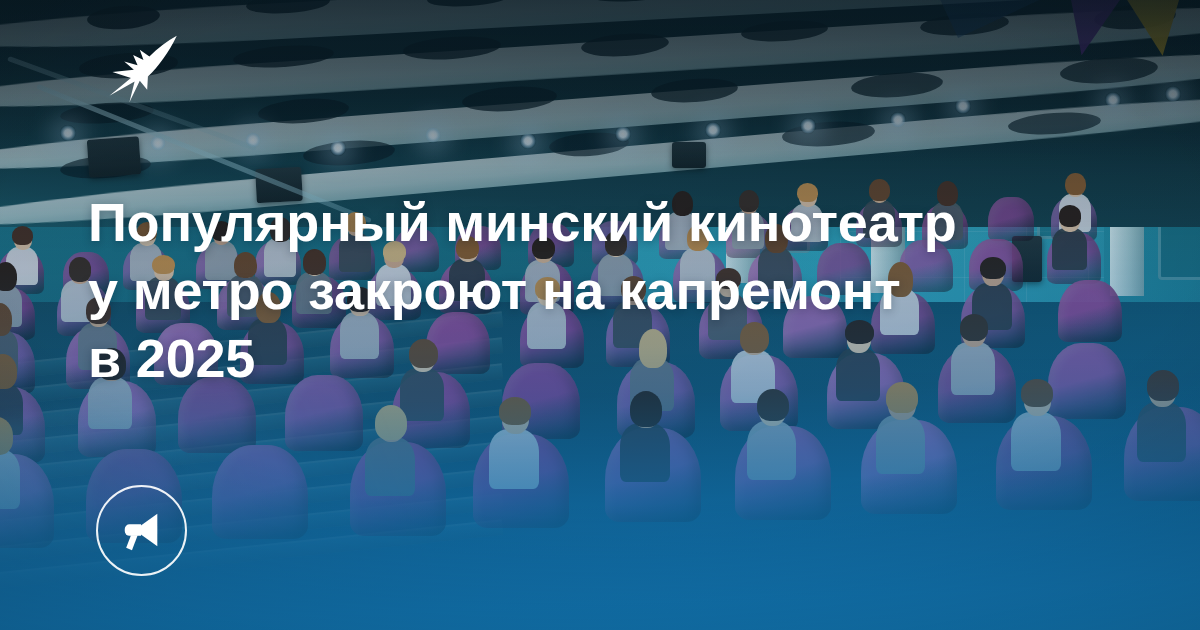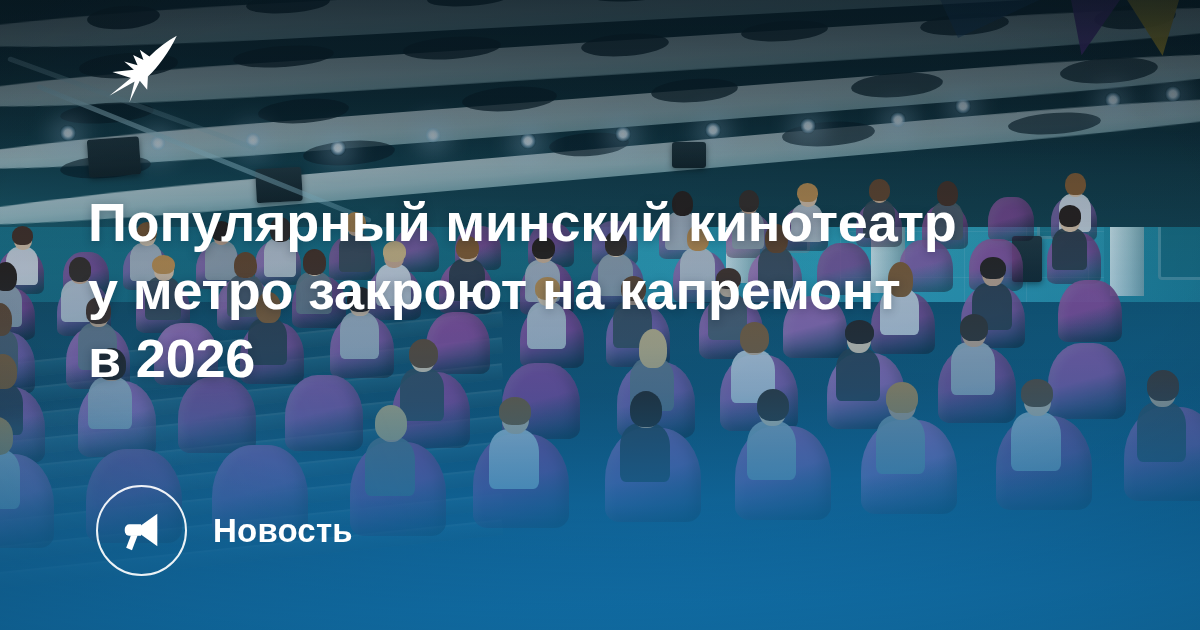--- a/index.html
+++ b/index.html
@@ -554,27 +554,26 @@
 
     <div class="brand">
       <svg class="brand-mark" viewBox="0 0 100 100">
         <path fill="#ffffff" d="M97 5 C84 12 71 22 60 33 L47 24 L52 38 L38 31 L44 45 L26 40 L39 51
           L10 54 L35 62 L6 86 L40 67 L33 95 L47 66 L57 78 L58 60 C72 47 86 28 97 5 Z"></path>
       </svg>
     </div>
 
     <div class="headline">Популярный минский кинотеатр
 у метро закроют на капремонт
-в 2026</div>
+в 2025</div>
 
     <div class="badge">
       <div class="badge-circle">
         <svg class="megaphone" viewBox="0 0 48 48">
           <path fill="#ffffff" d="M40 6 L40 40 L22.5 27.5 L22.5 18.5 Z"></path>
           <path fill="#ffffff" d="M11 17 H23 V29 H11 A5 5 0 0 1 6 24 V22 A5 5 0 0 1 11 17 Z"></path>
           <path fill="#ffffff" d="M12.5 28.5 L19.5 28.5 L13.5 44 L7.5 41.5 Z"></path>
         </svg>
       </div>
-      <div class="badge-label">Новость</div>
     </div>
 
   </div>
 </div>
 
 </body></html>

